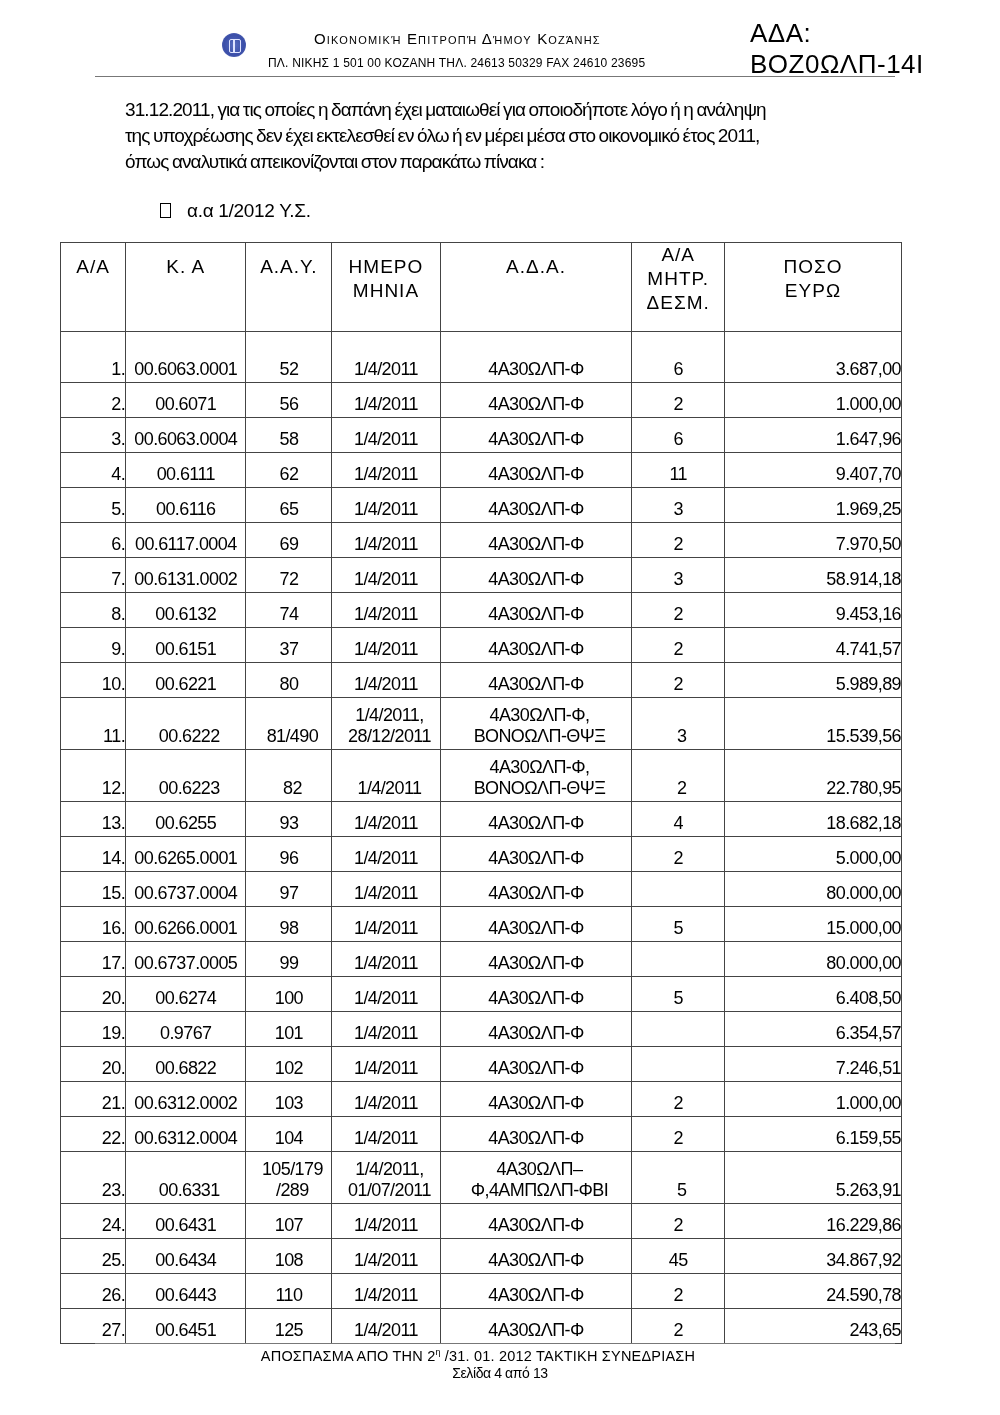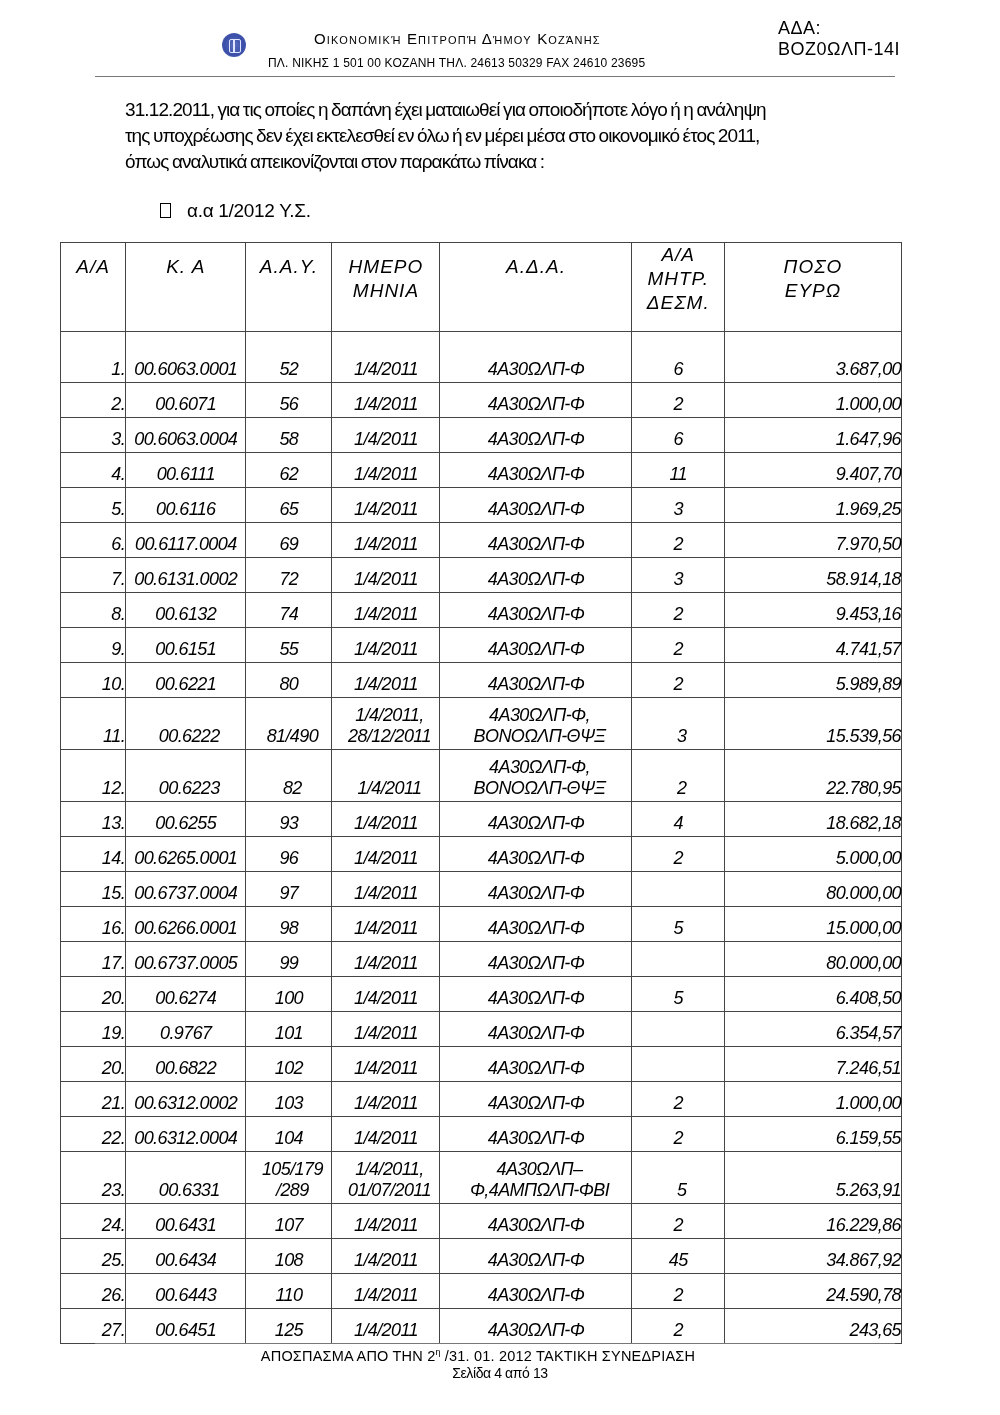--- a/index.html
+++ b/index.html
@@ -7,31 +7,31 @@
          font-family:"Liberation Sans Narrow","Liberation Sans", sans-serif; color:#000; }
 
   .header { position:absolute; left:0; top:0; width:856px; height:80px; }
   .emblem { position:absolute; left:222px; top:33px; width:24px; height:24px; border-radius:50%;
             background:radial-gradient(circle,#5a6fc0 0%,#3a4ea8 60%,#6c7cc2 100%); }
   .emblem::before { content:""; position:absolute; left:7px; top:6px; width:10px; height:12px;
             border:1px solid #dfe4ff; border-radius:2px; }
   .emblem::after { content:""; position:absolute; left:11px; top:6px; width:2px; height:13px; background:#dfe4ff; }
   .org-name { position:absolute; left:314px; top:30px; font-size:15px; letter-spacing:1.2px; font-variant:small-caps; }
   .org-address { position:absolute; left:268px; top:56px; font-size:12px; letter-spacing:0.2px; }
-  .ada-code { position:absolute; left:778px; top:18px; font-size:18px; letter-spacing:0.5px; }
+  .ada-code { position:absolute; left:750px; top:18px; font-size:26px; letter-spacing:0.5px; }
   .header-rule { position:absolute; left:95px; top:76px; width:800px; height:1px; background:#777; }
 
   .intro { position:absolute; left:98px; top:97px; width:820px; font-size:19px; line-height:26px;
            letter-spacing:-0.9px; word-spacing:-1px;margin-left:27px; }
   .intro p { margin:0; white-space:nowrap; }
   .subhead { position:absolute; left:160px; top:200px; font-size:19px; letter-spacing:-0.3px; }
   .subhead .box { display:inline-block; width:9px; height:13px; border:1px solid #000; margin-right:16px; vertical-align:-1px; }
 
   table.expenses { position:absolute; left:60px; top:242px; width:842px; border-collapse:collapse;
-                   font-size:18px; letter-spacing:-0.6px;font-style:italic; }
+                   font-size:18px; letter-spacing:-0.6px; }
   table.expenses th, table.expenses td { border:1px solid #444; padding:0 0 2px 0; }
   table.expenses th { font-weight:normal; vertical-align:top; font-size:19px; letter-spacing:1px; height:74px; line-height:24px; padding-top:12px; }
   th.c-mhtr { padding-top:0 !important; }
   table.expenses td { vertical-align:bottom; height:32px; line-height:21px; }
   td.c-aa { text-align:right; vertical-align:top; padding-right:20px; line-height:22px; letter-spacing:-0.5px; }
   td.c-ka { text-align:center; }
   td.c-aay { text-align:center; }
   td.c-date { text-align:center; }
   td.c-ada { text-align:center; }
   td.c-mhtr { text-align:center; }
@@ -155,21 +155,21 @@
         <td class="c-ka">00.6132</td>
         <td class="c-aay">74</td>
         <td class="c-date">1/4/2011</td>
         <td class="c-ada">4Α30ΩΛΠ-Φ</td>
         <td class="c-mhtr">2</td>
         <td class="c-amount">9.453,16</td>
       </tr>
       <tr>
         <td class="c-aa">9.</td>
         <td class="c-ka">00.6151</td>
-        <td class="c-aay">55</td>
+        <td class="c-aay">37</td>
         <td class="c-date">1/4/2011</td>
         <td class="c-ada">4Α30ΩΛΠ-Φ</td>
         <td class="c-mhtr">2</td>
         <td class="c-amount">4.741,57</td>
       </tr>
       <tr>
         <td class="c-aa">10.</td>
         <td class="c-ka">00.6221</td>
         <td class="c-aay">80</td>
         <td class="c-date">1/4/2011</td>

